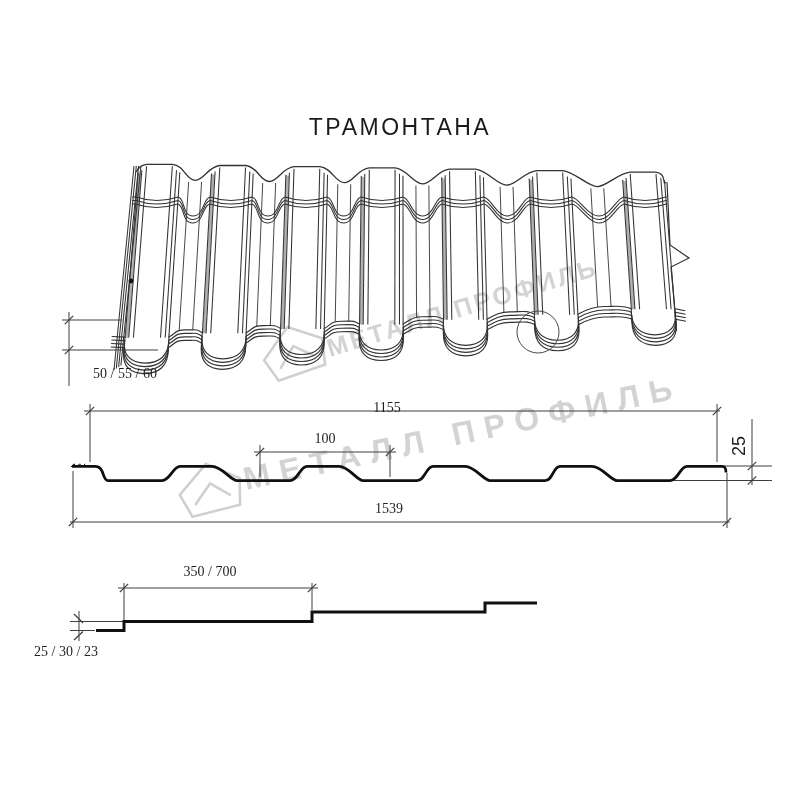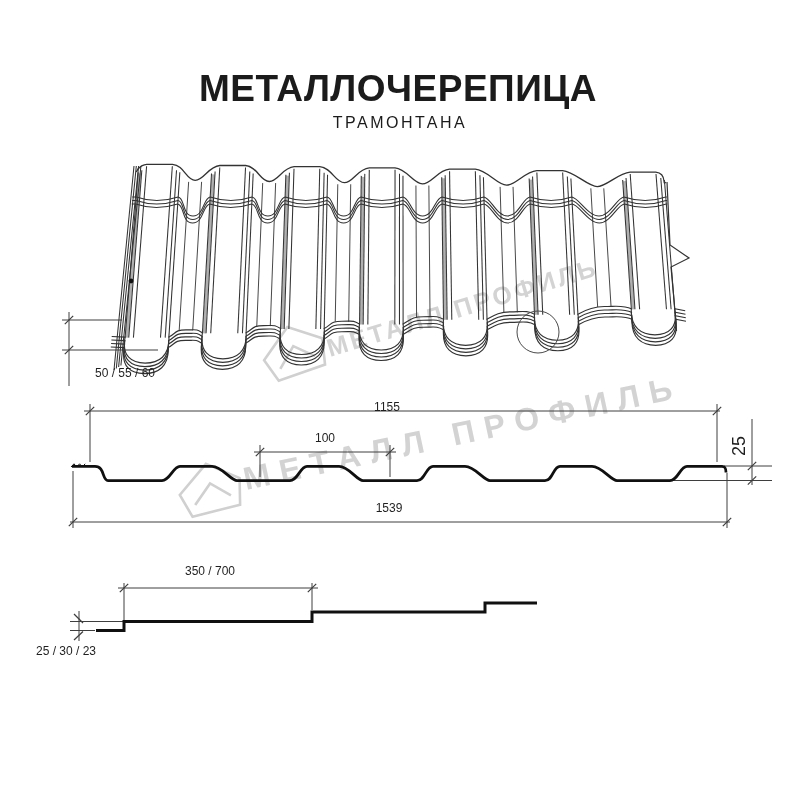--- a/index.html
+++ b/index.html
@@ -1,22 +1,22 @@
 <!DOCTYPE html>
 <html><head>
 <meta charset="utf-8">
 <style>
   html,body{margin:0;padding:0;background:#fff;}
   #page{position:relative;width:800px;height:800px;background:#ffffff;overflow:hidden;
         font-family:"Liberation Sans", sans-serif;}
   #art{position:absolute;left:0;top:0;z-index:1;}
   .txt{position:absolute;z-index:2;color:#1b1b1b;white-space:nowrap;}
   .title{font-size:37px;font-weight:800;letter-spacing:.5px;transform:translateX(-50%);}
-  .subtitle{font-size:16px;font-weight:500;letter-spacing:2.5px;transform:translateX(-50%);}
-  .dim{font-size:12px;font-weight:400;color:#1f1f1f;transform:translateX(-50%);}
+  .subtitle{font-size:23px;font-weight:500;letter-spacing:2.5px;transform:translateX(-50%);}
+  .dim{font-size:14px;font-weight:400;color:#1f1f1f;transform:translateX(-50%);font-family:Liberation Serif, serif;}
   .dim-rot{font-size:18px;font-weight:400;color:#1f1f1f;transform:translate(-50%,-50%) rotate(-90deg);}
   .wm-text{fill:#d3d3d3;font-family:"Liberation Sans",sans-serif;font-weight:bold;}
 </style>
 </head>
 <body>
 
 <div id="page">
 
   <svg id="art" width="800" height="800" viewBox="0 0 800 800">
 
@@ -150,21 +150,20 @@
         <line x1="74" y1="614" x2="83" y2="623" stroke-width="1.2"></line>
         <line x1="74" y1="640" x2="83" y2="631.5" stroke-width="1.2"></line>
       </g>
     <g id="thick" fill="none" stroke="#101010" stroke-width="2.8">
         <path d="M 72 466.4 L 95 466.4 C 105 466.4, 102 480.6, 108 480.6 L 162 480.6 C 170 480.6, 173 466.4, 180 466.4 L 212 466.4 C 222 466.4, 231 480.6, 237 480.6 L 290 480.6 C 298 480.6, 300 466.4, 307 466.4 L 339 466.4 C 349 466.4, 357 480.6, 363 480.6 L 417 480.6 C 425 480.6, 426 466.4, 433 466.4 L 465 466.4 C 475 466.4, 484 480.6, 490 480.6 L 545 480.6 C 553 480.6, 553 466.4, 560 466.4 L 592 466.4 C 602 466.4, 611 480.6, 617 480.6 L 670 480.6 C 678 480.6, 680 466.4, 687 466.4 L 722 466.4 C 725 466.6, 726 468, 726 472.5" stroke-linejoin="round"></path>
         <path d="M 71 467 l 3 -3.2 l 2.6 3.2 l 3 -3.2 l 2.6 3.2 l 3 -3.2" stroke-width="1"></path>
         <path d="M 96 630.5 L 124 630.5 L 124 621.5 L 312 621.5 L 312 612 L 485 612 L 485 603 L 537 603" stroke-width="3" stroke-linejoin="miter"></path>
       </g>
   </svg>
 
-  <div class="txt title" style="left:398px;top:68px">МЕТАЛЛОЧЕРЕПИЦА</div>
   <div class="txt subtitle" style="left:400px;top:114px">ТРАМОНТАНА</div>
 
   <div class="txt dim" style="left:125px;top:366px">50 / 55 / 60</div>
   <div class="txt dim" style="left:387px;top:400px">1155</div>
   <div class="txt dim" style="left:325px;top:431px">100</div>
   <div class="txt dim-rot" style="left:739px;top:446px">25</div>
   <div class="txt dim" style="left:389px;top:501px">1539</div>
   <div class="txt dim" style="left:210px;top:564px">350 / 700</div>
   <div class="txt dim" style="left:66px;top:644px">25 / 30 / 23</div>
 </div>

